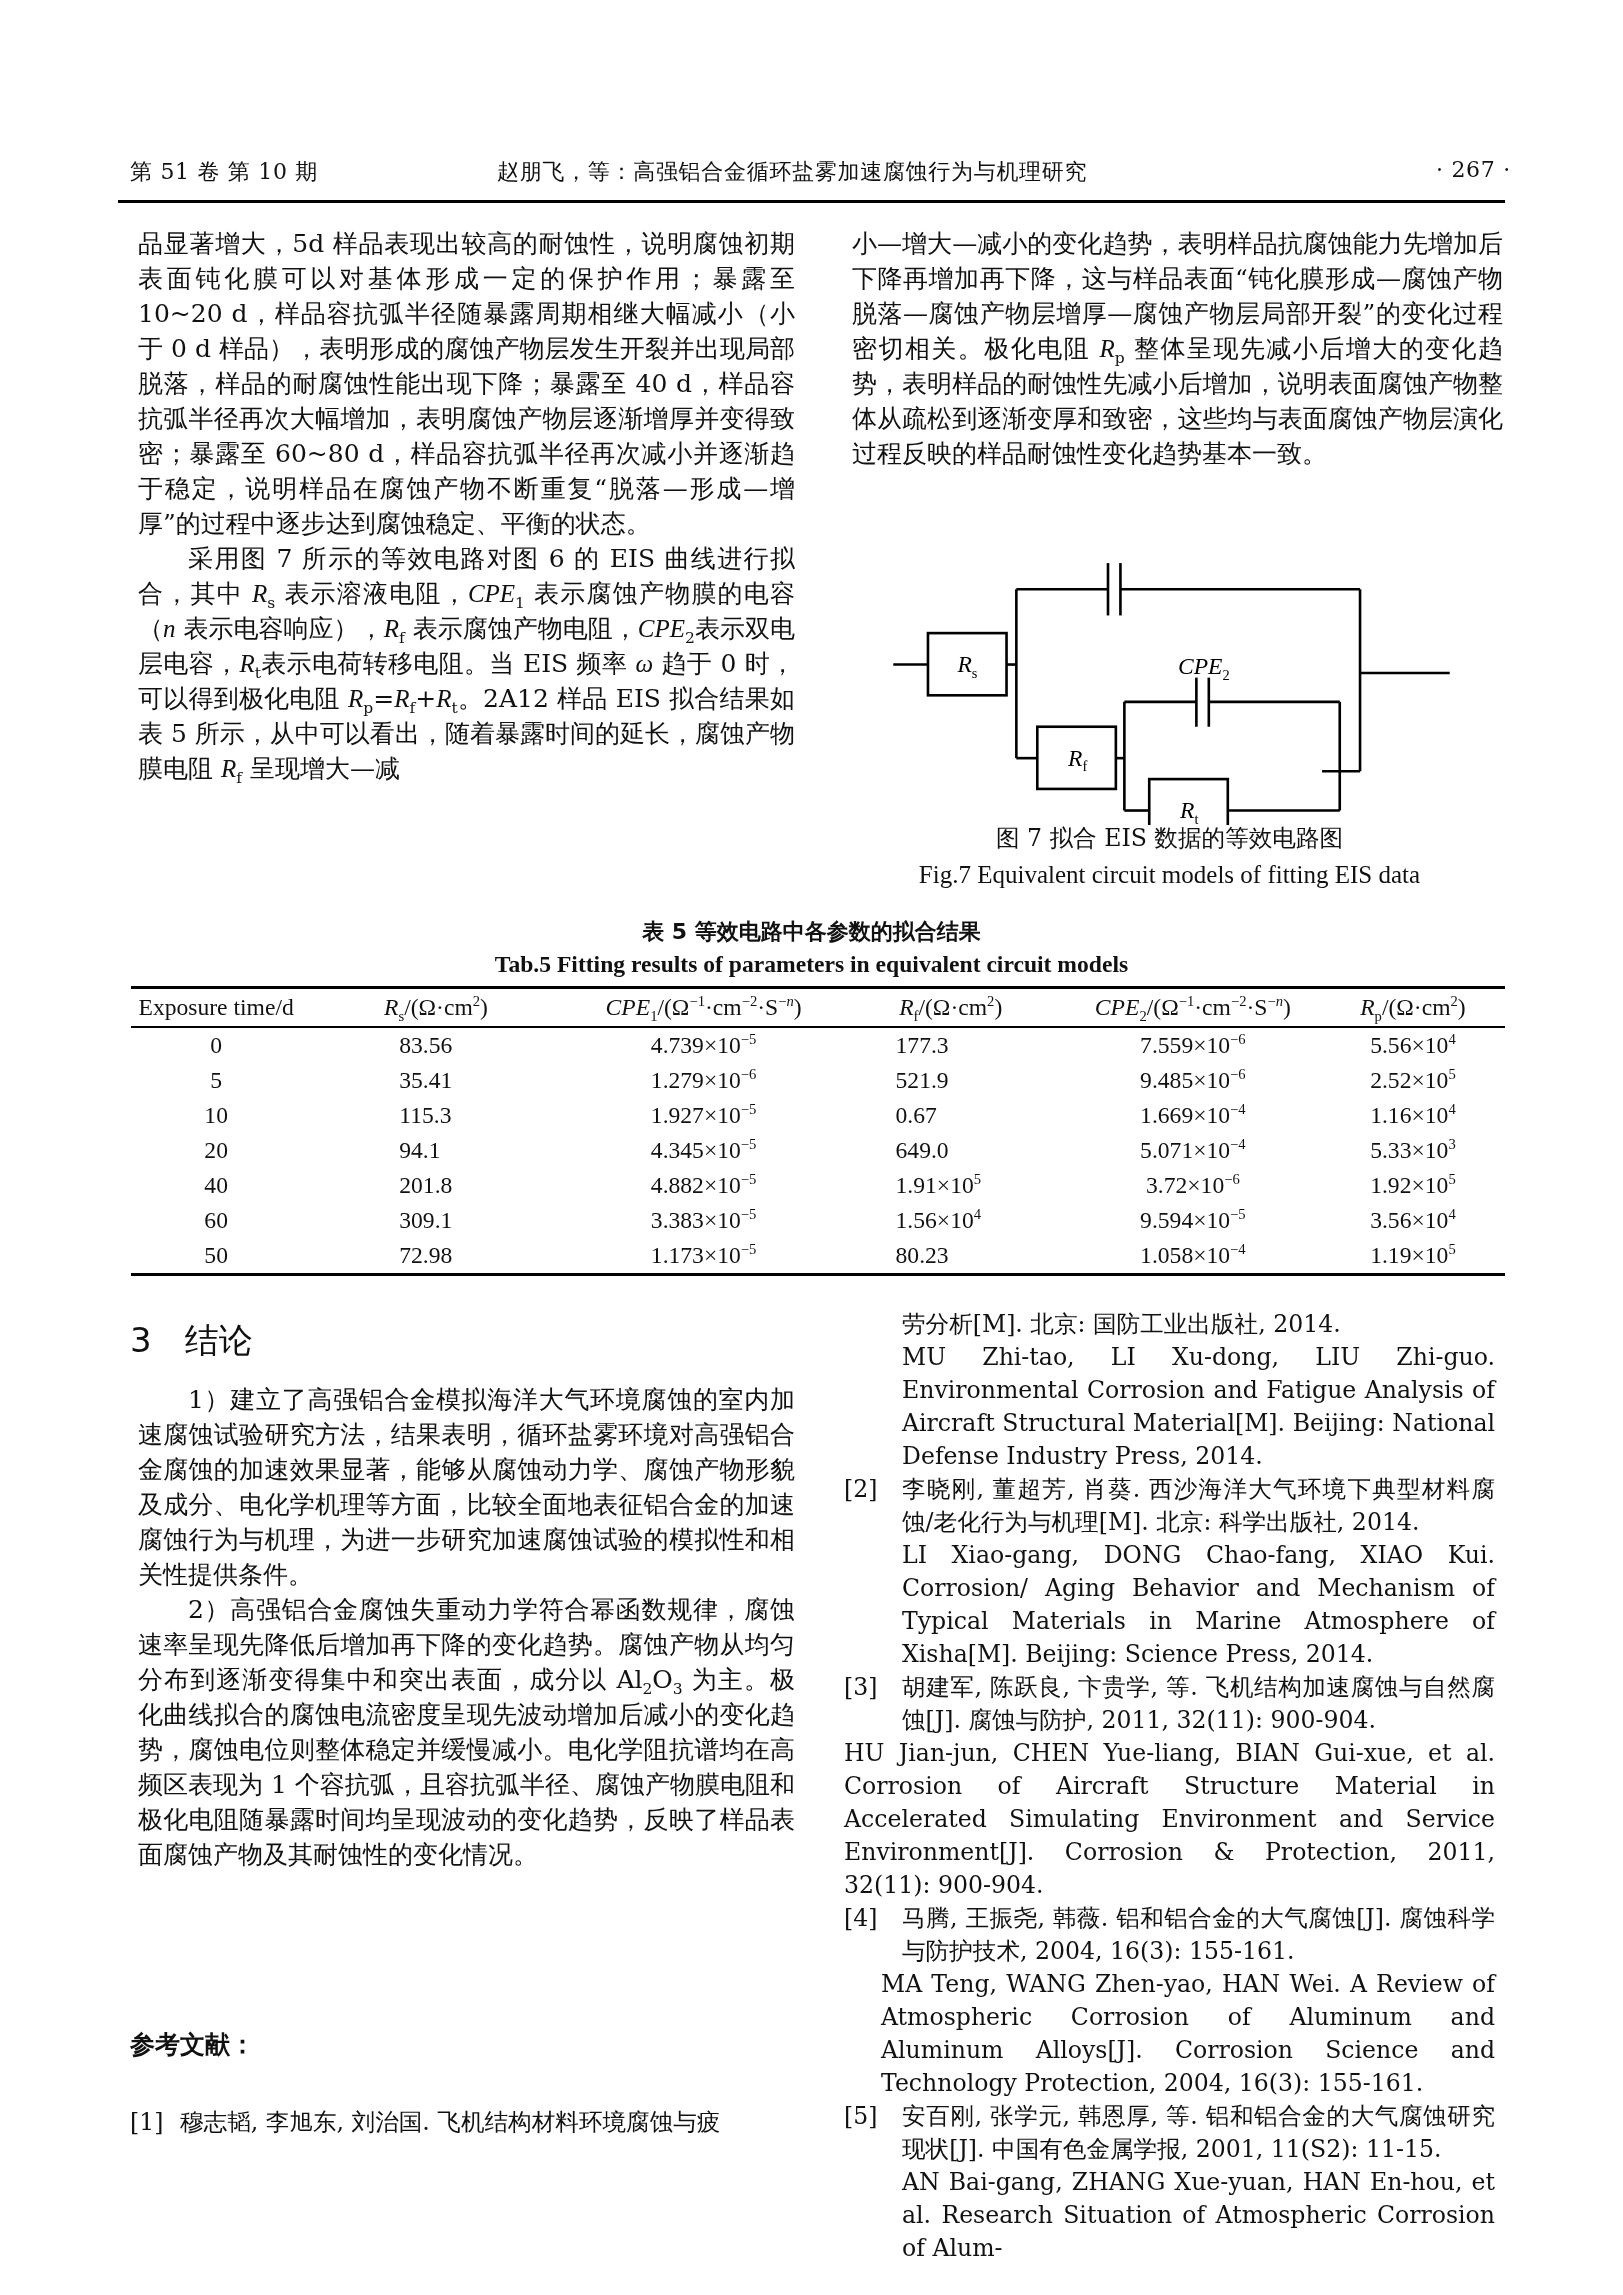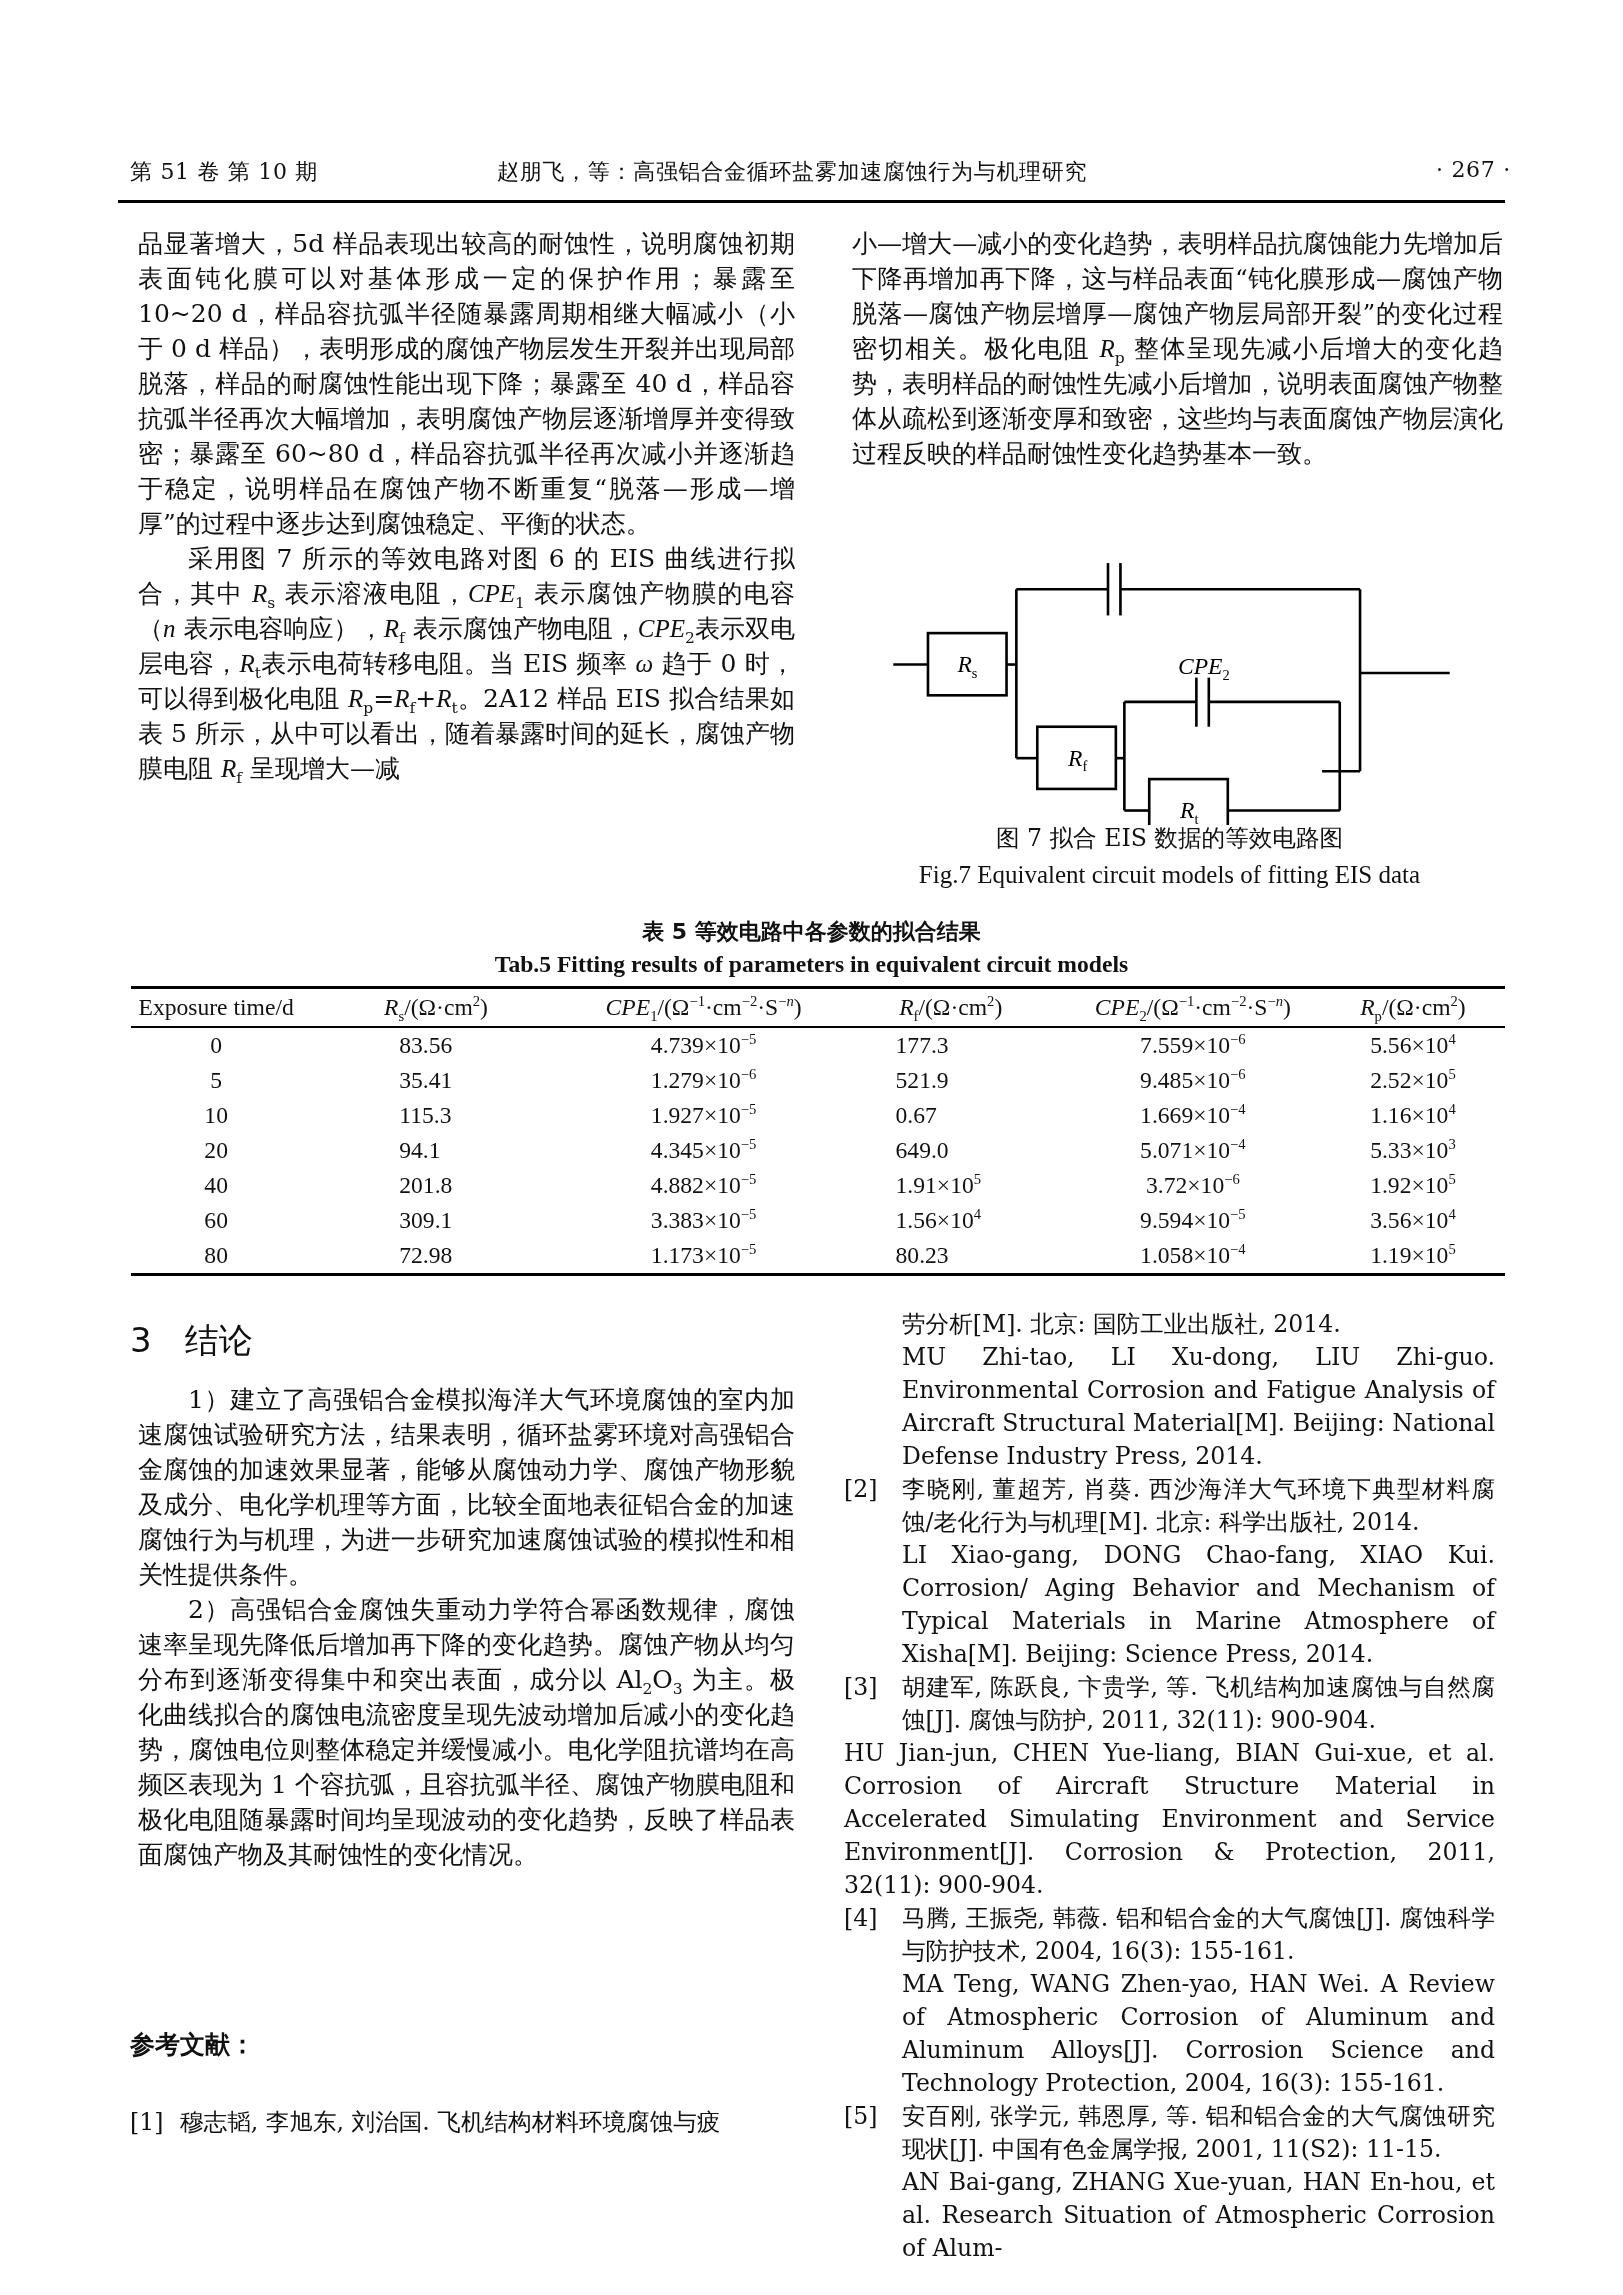--- a/index.html
+++ b/index.html
@@ -166,21 +166,21 @@
       </tr>
       <tr>
         <td class="c0">60</td>
         <td class="c1">309.1</td>
         <td class="c2">3.383×10<sup>−5</sup></td>
         <td class="c3">1.56×10<sup>4</sup></td>
         <td class="c4">9.594×10<sup>−5</sup></td>
         <td class="c5">3.56×10<sup>4</sup></td>
       </tr>
       <tr>
-        <td class="c0">80</td>
+        <td class="c0">50</td>
         <td class="c1">72.98</td>
         <td class="c2">1.173×10<sup>−5</sup></td>
         <td class="c3">80.23</td>
         <td class="c4">1.058×10<sup>−4</sup></td>
         <td class="c5">1.19×10<sup>5</sup></td>
       </tr>
     </tbody>
 </table>
 
 <div class="abs sec"><span class="num">3</span><span>结论</span></div>
@@ -207,21 +207,21 @@
     <div class="rt" style="margin-left:58px;">LI Xiao-gang, DONG Chao-fang, XIAO Kui. Corrosion/ Aging Behavior and Mechanism of Typical Materials in Marine Atmosphere of Xisha[M]. Beijing: Science Press, 2014.</div>
   </div>
   <div style="position:relative;">
     <span class="rn">[3]</span>
     <div class="rt" style="margin-left:58px;">胡建军, 陈跃良, 卞贵学, 等. 飞机结构加速腐蚀与自然腐蚀[J]. 腐蚀与防护, 2011, 32(11): 900-904.</div>
     <div class="rt" style="">HU Jian-jun, CHEN Yue-liang, BIAN Gui-xue, et al. Corrosion of Aircraft Structure Material in Accelerated Simulating Environment and Service Environment[J]. Corrosion &amp; Protection, 2011, 32(11): 900-904.</div>
   </div>
   <div style="position:relative;">
     <span class="rn">[4]</span>
     <div class="rt" style="margin-left:58px;">马腾, 王振尧, 韩薇. 铝和铝合金的大气腐蚀[J]. 腐蚀科学与防护技术, 2004, 16(3): 155-161.</div>
-    <div class="rt" style="margin-left:58px;">MA Teng, WANG Zhen-yao, HAN Wei. A Review of Atmospheric Corrosion of Aluminum and Aluminum Alloys[J]. Corrosion Science and Technology Protection, 2004, 16(3): 155-161.</div>
+    <div class="rt" style="margin-left:37px;">MA Teng, WANG Zhen-yao, HAN Wei. A Review of Atmospheric Corrosion of Aluminum and Aluminum Alloys[J]. Corrosion Science and Technology Protection, 2004, 16(3): 155-161.</div>
   </div>
   <div style="position:relative;">
     <span class="rn">[5]</span>
     <div class="rt" style="margin-left:58px;">安百刚, 张学元, 韩恩厚, 等. 铝和铝合金的大气腐蚀研究现状[J]. 中国有色金属学报, 2001, 11(S2): 11-15.</div>
     <div class="rt" style="margin-left:58px;">AN Bai-gang, ZHANG Xue-yuan, HAN En-hou, et al. Research Situation of Atmospheric Corrosion of Alum-</div>
   </div>
 </div>
 
 
 </body></html>

